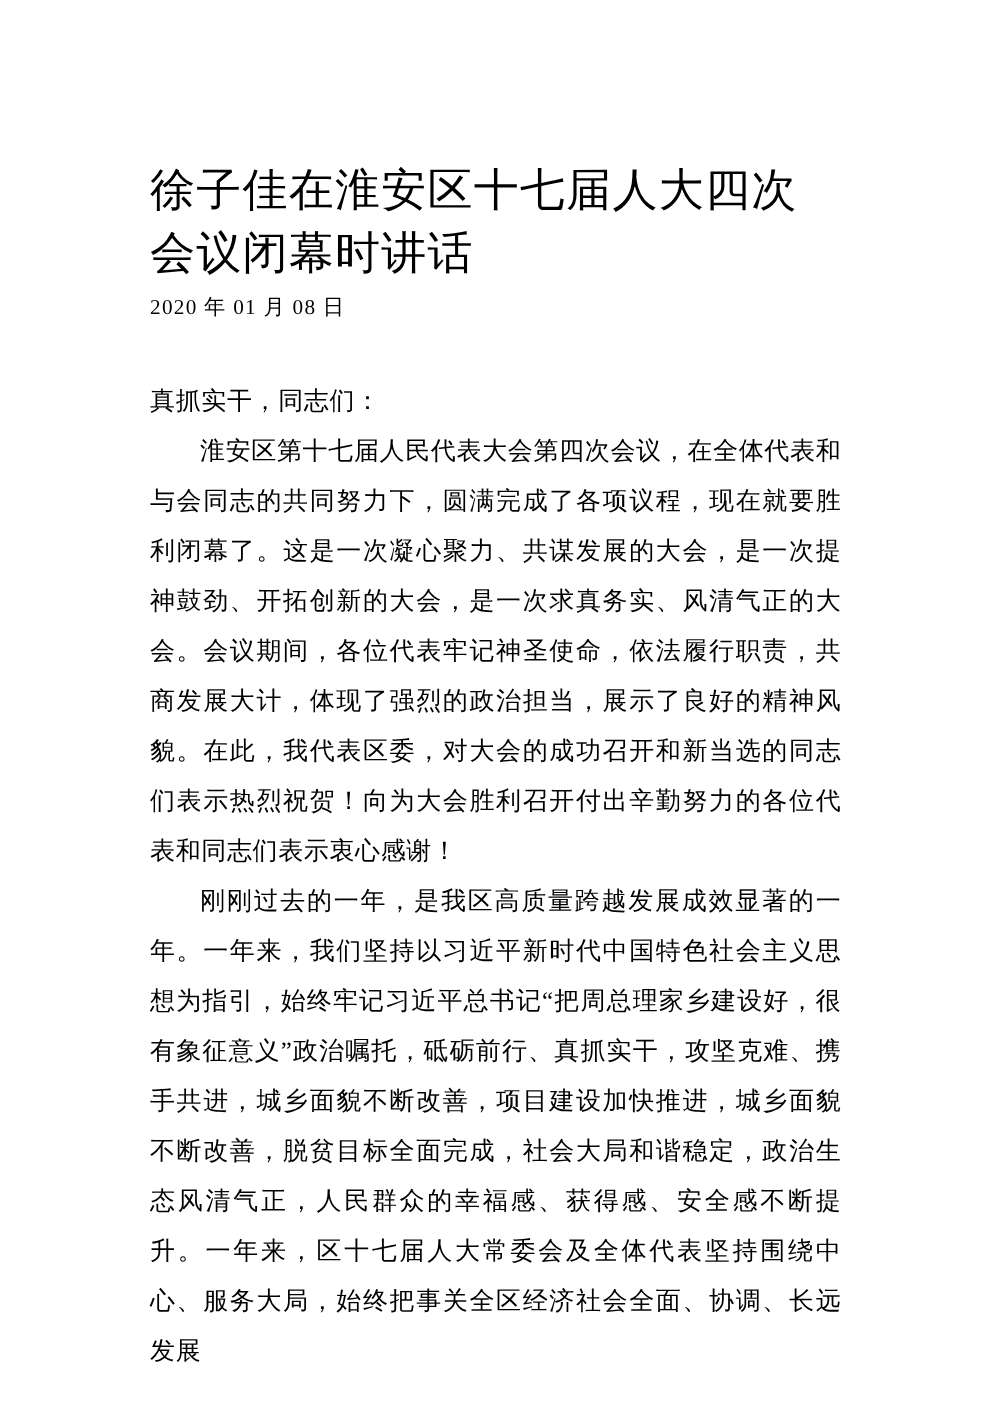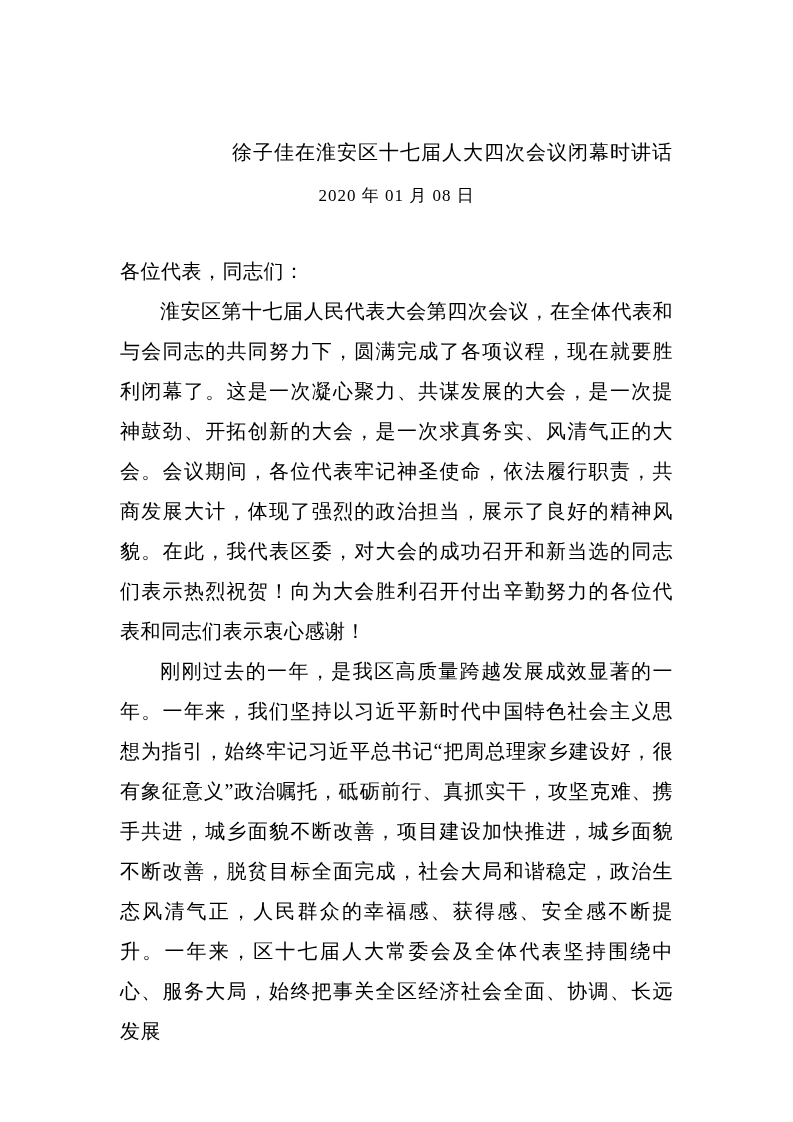--- a/index.html
+++ b/index.html
@@ -14,31 +14,31 @@
     margin: 0 auto;
     background: #ffffff;
     overflow: hidden;
     box-sizing: border-box;
     padding: 127px 120px 0 120px;
     font-family: "Liberation Serif", "DejaVu Serif", serif;
     color: #000000;
   }
   .doc-title {
     margin: 0;
-    font-size: 20px;
+    font-size: 36px;
     font-weight: normal;
     line-height: 50px;
-    text-align: right;
+    text-align: left;
     letter-spacing: 1px;
   }
   .doc-date {
     margin: 4px 0 0 0;
     font-size: 17px;
     line-height: 30px;
-    text-align: center;
+    text-align: left;
     letter-spacing: 1px;
   }
   .doc-body {
     margin-top: 40px;
     font-size: 20px;
     line-height: 40px;
   }
   .doc-body p {
     margin: 0;
     text-align: justify;
@@ -49,17 +49,17 @@
     text-indent: 2em;
   }
 </style>
 </head>
 <body>
 
 <div class="page">
   <h1 class="doc-title">徐子佳在淮安区十七届人大四次会议闭幕时讲话</h1>
   <div class="doc-date">2020 年 01 月 08 日</div>
   <div class="doc-body">
-    <p>各位代表，同志们：</p>
+    <p>真抓实干，同志们：</p>
     <p class="indent">淮安区第十七届人民代表大会第四次会议，在全体代表和与会同志的共同努力下，圆满完成了各项议程，现在就要胜利闭幕了。这是一次凝心聚力、共谋发展的大会，是一次提神鼓劲、开拓创新的大会，是一次求真务实、风清气正的大会。会议期间，各位代表牢记神圣使命，依法履行职责，共商发展大计，体现了强烈的政治担当，展示了良好的精神风貌。在此，我代表区委，对大会的成功召开和新当选的同志们表示热烈祝贺！向为大会胜利召开付出辛勤努力的各位代表和同志们表示衷心感谢！</p>
     <p class="indent">刚刚过去的一年，是我区高质量跨越发展成效显著的一年。一年来，我们坚持以习近平新时代中国特色社会主义思想为指引，始终牢记习近平总书记“把周总理家乡建设好，很有象征意义”政治嘱托，砥砺前行、真抓实干，攻坚克难、携手共进，城乡面貌不断改善，项目建设加快推进，城乡面貌不断改善，脱贫目标全面完成，社会大局和谐稳定，政治生态风清气正，人民群众的幸福感、获得感、安全感不断提升。一年来，区十七届人大常委会及全体代表坚持围绕中心、服务大局，始终把事关全区经济社会全面、协调、长远发展</p>
   </div>
 </div>
 
 </body></html>

